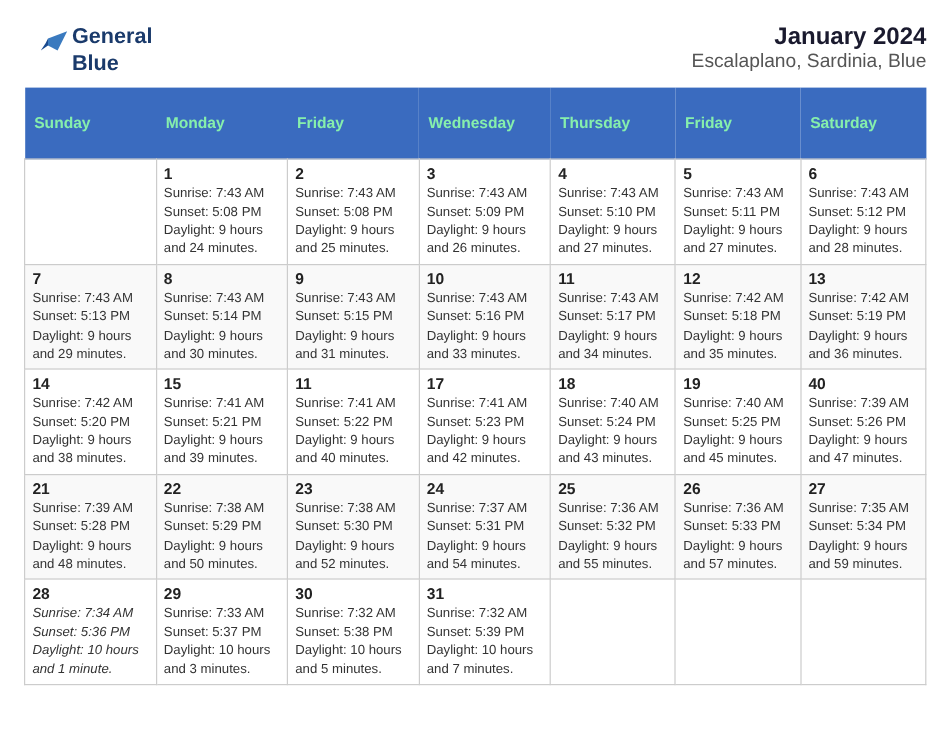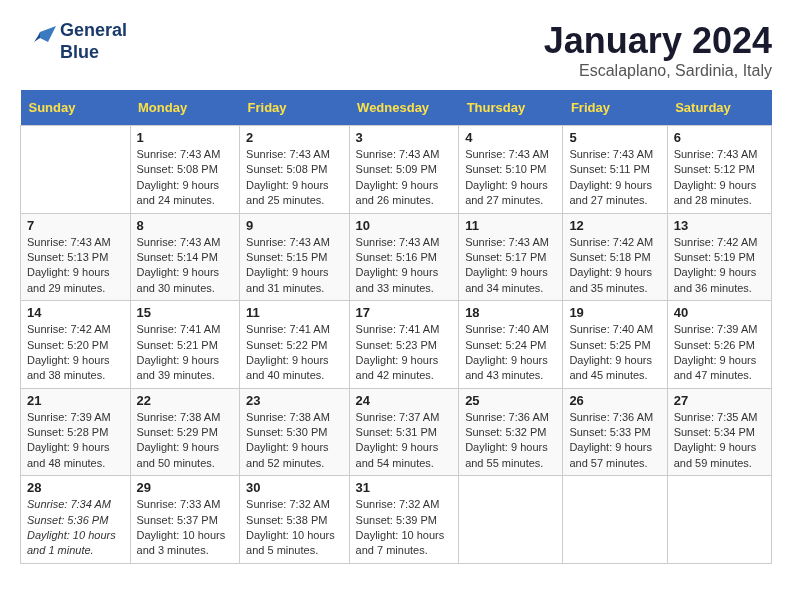--- a/index.html
+++ b/index.html
@@ -28,38 +28,38 @@
     }
     .logo-icon {
       width: 36px;
       height: 36px;
       margin-right: 4px;
     }
     .title-block {
       text-align: right;
     }
     .calendar-title {
-      font-size: 36px;
+      font-size: 20px;
       font-weight: bold;
       color: #1a1a2e;
       text-align: right;
     }
     .calendar-subtitle {
       font-size: 16px;
       color: #555;
     }
     table {
       width: 100%;
       border-collapse: collapse;
       font-size: 11px;
     }
     thead tr th {
       background-color: #3a6bbf;
-      color: #fde047;
-      padding: 10px 8px;
+      color: #86efac;
+      padding: 22px 8px;
       text-align: left;
       font-size: 13px;
       font-weight: bold;
     }
     tbody tr td {
       border: 1px solid #ccc;
       vertical-align: top;
       padding: 4px 6px;
       min-height: 80px;
       height: 85px;
@@ -94,21 +94,21 @@
       <polygon points="20,8 36,2 28,18 20,14" fill="#3a7abf"></polygon>
       <polygon points="20,8 20,14 14,18 18,12" fill="#1a4a8f"></polygon>
     </svg>
     <div class="logo-text">
       <span>General</span><br>
       <span>Blue</span>
     </div>
   </div>
   <div class="title-block">
     <div class="calendar-title">January 2024</div>
-    <div class="calendar-subtitle">Escalaplano, Sardinia, Italy</div>
+    <div class="calendar-subtitle">Escalaplano, Sardinia, Blue</div>
   </div>
 </div>
 
 <table>
   <thead>
     <tr>
       <th>Sunday</th>
       <th>Monday</th>
       <th>Friday</th>
       <th>Wednesday</th>

